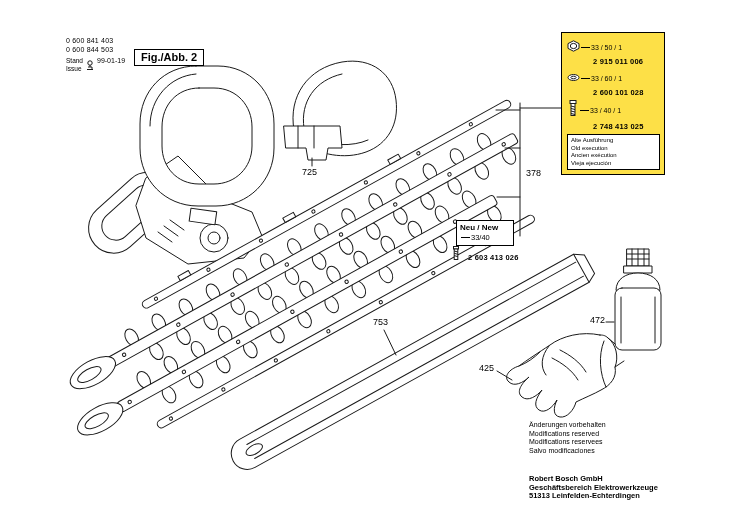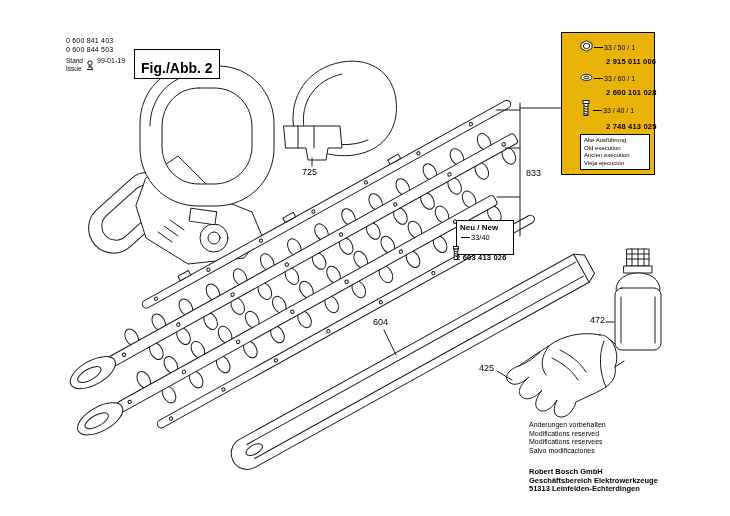--- a/index.html
+++ b/index.html
@@ -7,36 +7,36 @@
   body{
     width:730px;height:516px;position:relative;overflow:hidden;
     font-family:"Liberation Sans","DejaVu Sans",sans-serif;color:#000;
   }
   .abs{position:absolute}
   svg.art{position:absolute;left:0;top:0}
   .mn{font-size:7px;line-height:8.5px;letter-spacing:.2px;white-space:nowrap}
   .stand-grid{display:flex;gap:3px;margin-top:3px;align-items:flex-start}
   .sg-l{font-size:6.5px;line-height:7.5px}
   .sg-d{font-size:7px;line-height:8px}
-  .fig-box{border:1.5px solid #000;font-weight:bold;font-size:14px;padding:10px 6px 2px;white-space:nowrap;background:#fff}
+  .fig-box{border:1.5px solid #000;font-weight:bold;font-size:11px;padding:1px 6px 2px;white-space:nowrap;background:#fff}
   .callout{font-size:9px;font-weight:normal;white-space:nowrap}
   .pn{font-size:7.5px;font-weight:bold;letter-spacing:.2px;white-space:nowrap}
-  .old-box{border:1px solid #000;width:94px;padding:5px 4px 4px 18px;background:#eab308}
+  .old-box{border:1px solid #000;width:104px;padding:5px 4px 4px 5px;background:#fde047}
   .fast-row{display:flex;align-items:center;min-height:13px}
   .dash{display:inline-block;width:9px;border-top:1px solid #000;margin:0 1px}
   .ref{font-size:7px;white-space:nowrap}
   .old-box .pn{margin:1px 0 3px 26px}
   .note-box{border:1px solid #000;margin-top:3px;padding:2px 3px;background:#fff}
   .note-box div{font-size:6px;line-height:7.5px;white-space:nowrap}
-  .new-box{border:1px solid #000;width:58px;padding:2px 3px 12px;background:#fff}
+  .new-box{border:1px solid #000;width:58px;padding:2px 3px 3px;background:#fff}
   .nb-title{font-weight:bold;font-size:8px;line-height:9px;white-space:nowrap}
   .nb-row{display:flex;align-items:center;font-size:7.5px;margin-top:1px}
   .footer .fn{font-size:7px;line-height:8.5px;white-space:nowrap}
   .footer .fc{font-size:7.5px;line-height:8.5px;font-weight:bold;white-space:nowrap}
-  .footer .fc.gap{margin-top:13px}
+  .footer .fc.gap{margin-top:20px}
 </style>
 </head>
 <body>
 
 <svg class="art" width="730" height="516" viewBox="0 0 730 516">
   <g stroke="#1a1a1a" stroke-width="1" fill="none" stroke-linejoin="round" stroke-linecap="round">
 
     <g>
       <g transform="rotate(-42 130 212)">
         <rect x="82" y="188" width="96" height="50" rx="25" fill="#fff"></rect>
@@ -280,25 +280,25 @@
     <span>33/40</span>
   </div>
 </div>
 <span class="abs" style="left:451px;top:246px">
   <svg width="10" height="15" viewBox="0 0 10 15" stroke="#1a1a1a">
     <rect x="2.5" y="0.5" width="5" height="2.5" fill="#fff"></rect>
     <rect x="3.2" y="3" width="3.6" height="10.5" fill="#fff"></rect>
     <path d="M3.2,5 l3.6,1 M3.2,7.3 l3.6,1 M3.2,9.6 l3.6,1" fill="none"></path>
   </svg>
 </span>
-<div class="abs pn" style="left:456px;top:253px">2 603 413 026</div>
+<div class="abs pn" style="left:468px;top:253px">2 603 413 026</div>
 
 <div class="abs callout" style="left:302px;top:167px">725</div>
-<div class="abs callout" style="left:526px;top:168px">833</div>
-<div class="abs callout" style="left:373px;top:317px">604</div>
+<div class="abs callout" style="left:526px;top:168px">378</div>
+<div class="abs callout" style="left:373px;top:317px">753</div>
 <div class="abs callout" style="left:479px;top:363px">425</div>
 <div class="abs callout" style="left:590px;top:315px">472</div>
 
 <div class="abs footer" style="left:529px;top:421px">
   <div class="fn">Änderungen vorbehalten</div>
   <div class="fn">Modifications reserved</div>
   <div class="fn">Modifications reservees</div>
   <div class="fn">Salvo modificaciones</div>
   <div class="fc gap">Robert Bosch GmbH</div>
   <div class="fc">Geschäftsbereich Elektrowerkzeuge</div>

